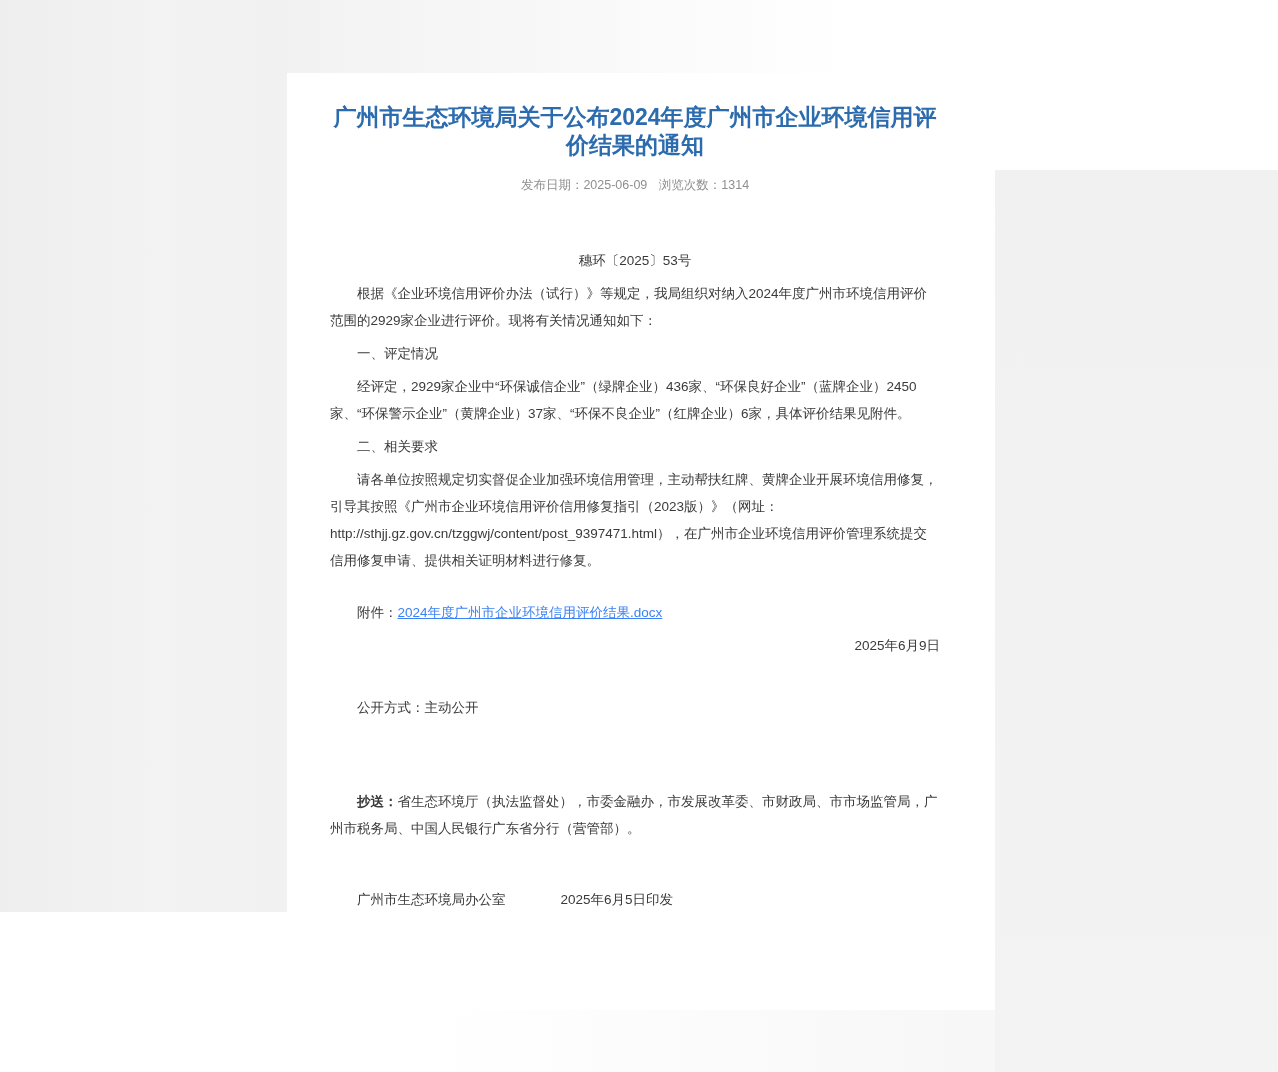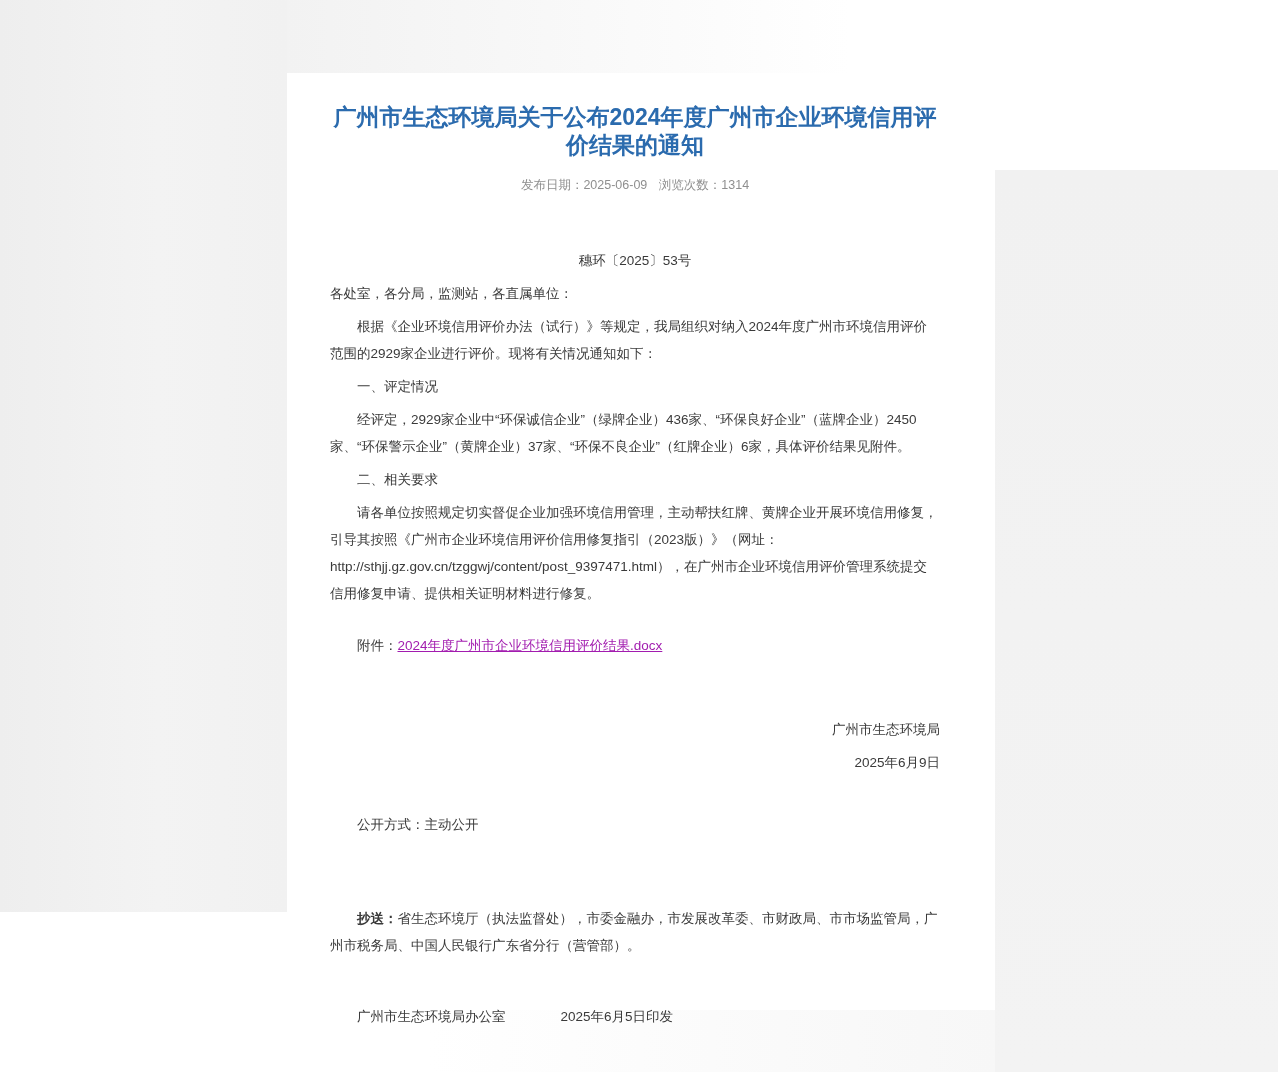--- a/index.html
+++ b/index.html
@@ -60,21 +60,21 @@
   .doc-number {
     margin-top: 53px;
     text-align: center;
     line-height: 27px;
   }
 
   p { margin: 6px 0; line-height: 27px; }
   .indent { text-indent: 2em; }
 
   .attachment { margin-top: 25px; text-indent: 2em; }
-  .attachment a { color: #a21caf; text-decoration: underline; cursor: pointer; }
+  .attachment a { color: #3b82f6; text-decoration: underline; cursor: pointer; }
 
   .sig-org  { margin-top: 57px; text-align: right; }
   .sig-date { margin-top: 0; text-align: right; }
 
   .publicity { margin-top: 35px; text-indent: 2em; }
   .publicity .lbl { font-weight: normal; }
 
   .cc { margin-top: 67px; text-indent: 2em; }
   .cc .lbl { font-weight: bold; }
 
@@ -93,37 +93,35 @@
 
   <h1 class="doc-title">广州市生态环境局关于公布2024年度广州市企业环境信用评价结果的通知</h1>
 
   <div class="meta">
     <span>发布日期：2025-06-09</span>
     <span>浏览次数：1314</span>
   </div>
 
   <div class="doc-number">穗环〔2025〕53号</div>
 
-  <p>各处室，各分局，监测站，各直属单位：</p>
 
   <p class="indent">根据《企业环境信用评价办法（试行）》等规定，我局组织对纳入2024年度广州市环境信用评价范围的2929家企业进行评价。现将有关情况通知如下：</p>
 
   <p class="indent">一、评定情况</p>
 
   <p class="indent">经评定，2929家企业中“环保诚信企业”（绿牌企业）436家、“环保良好企业”（蓝牌企业）2450家、“环保警示企业”（黄牌企业）37家、“环保不良企业”（红牌企业）6家，具体评价结果见附件。</p>
 
   <p class="indent">二、相关要求</p>
 
   <p class="indent">请各单位按照规定切实督促企业加强环境信用管理，主动帮扶红牌、黄牌企业开展环境信用修复，引导其按照《广州市企业环境信用评价信用修复指引（2023版）》（网址：http://sthjj.gz.gov.cn/tzggwj/content/post_9397471.html），在广州市企业环境信用评价管理系统提交信用修复申请、提供相关证明材料进行修复。</p>
 
   <p class="attachment">
     <span>附件：</span><a href="#">2024年度广州市企业环境信用评价结果.docx</a>
   </p>
 
-  <p class="sig-org">广州市生态环境局</p>
   <p class="sig-date">2025年6月9日</p>
 
   <p class="publicity">
     <span class="lbl">公开方式：</span><span>主动公开</span>
   </p>
 
   <p class="cc">
     <span class="lbl">抄送：</span><span>省生态环境厅（执法监督处），市委金融办，市发展改革委、市财政局、市市场监管局，广州市税务局、中国人民银行广东省分行（营管部）。</span>
   </p>
 

